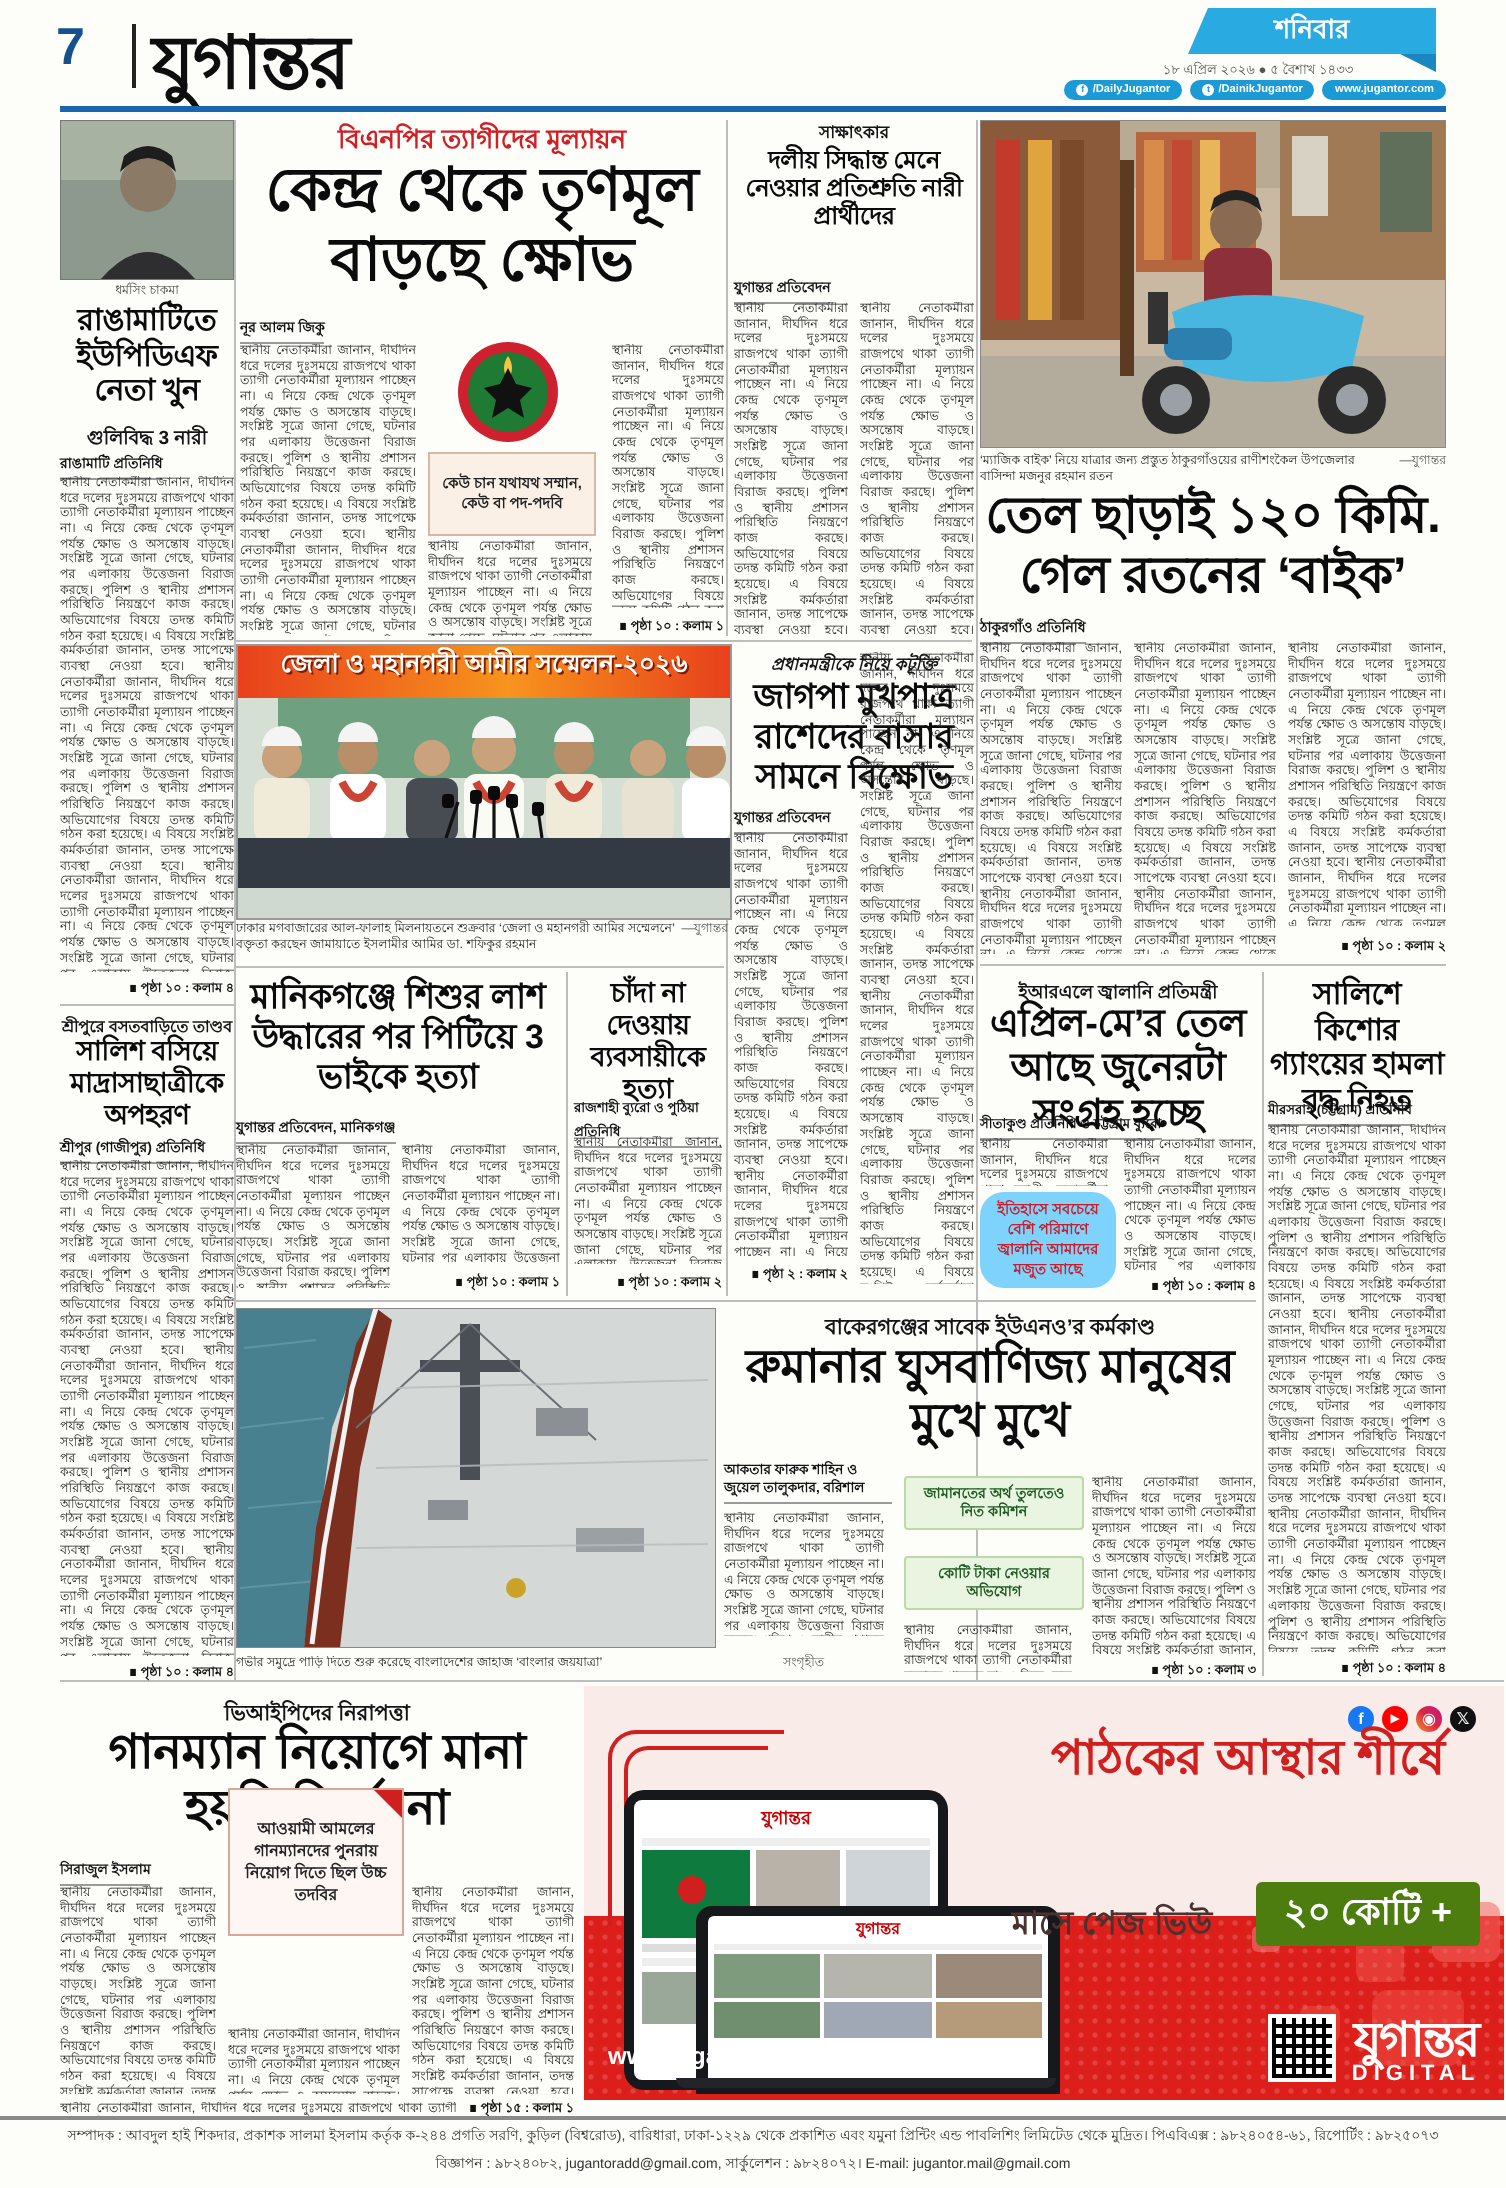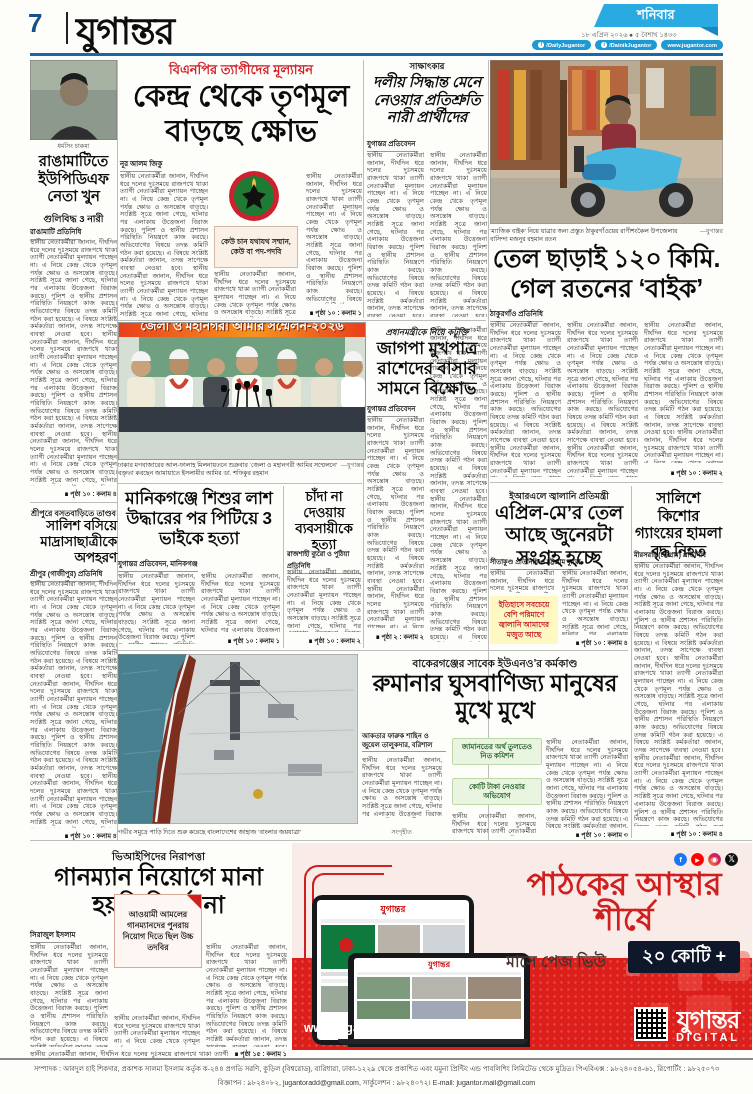--- a/index.html
+++ b/index.html
@@ -15,22 +15,22 @@
   .jp{font-size:6.4px;font-weight:700;text-align:right;color:#111;}
   .cap{font-size:6.2px;color:#222;line-height:1.25;}
   .vline{position:absolute;width:1px;background:#bdbdbd;}
   .hline{position:absolute;height:1px;background:#bdbdbd;}
   .pill{display:inline-flex;align-items:center;gap:2px;background:#1b9ad6;color:#fff;border-radius:6px;
         font-size:5.6px;font-weight:700;padding:1px 6px;height:8px;line-height:8px;}
   .pill .dot{width:6px;height:6px;border-radius:50%;background:#fff;color:#1b9ad6;font-size:4.5px;
         display:inline-flex;align-items:center;justify-content:center;font-weight:800;}
   .greenbox{background:#e9f5e0;border:1px solid #bcd9a8;color:#1d5b21;font-weight:700;
         font-size:7.2px;text-align:center;line-height:1.3;padding:3px 2px;border-radius:2px;}
-  .pinkbox{background:#fef9c3;color:#c81f2e;font-weight:700;font-size:7.4px;text-align:center;
-        line-height:1.35;padding:4px 2px;}
+  .pinkbox{background:#7dd3fc;color:#c81f2e;font-weight:700;font-size:7.4px;text-align:center;
+        line-height:1.35;padding:4px 2px;border-radius:12px;}
   .foot{font-size:7px;color:#333;text-align:center;line-height:1.35;}
   .adT{font-weight:800;color:#d01f1f;text-align:center;line-height:1.1;}
   .sicon{width:13px;height:13px;border-radius:50%;display:inline-flex;align-items:center;
         justify-content:center;color:#fff;font-size:8px;font-weight:800;}
 </style>
 </head>
 <body>
 
 <div class="page">
 
@@ -88,21 +88,21 @@
   <section>
     <div class="abs hl" style="left:30px;top:152px;width:87px;font-size:15px;">রাঙামাটিতে ইউপিডিএফ নেতা খুন</div>
     <div class="abs k" style="left:30px;top:212px;width:87px;font-size:9.5px;">গুলিবিদ্ধ 3 নারী</div>
     <div class="abs by" style="left:30px;top:226px;width:87px;"><u>রাঙামাটি প্রতিনিধি</u></div>
     <div class="abs bd" style="left:30px;top:238px;width:87px;height:248px;">স্থানীয় নেতাকর্মীরা জানান, দীর্ঘদিন ধরে দলের দুঃসময়ে রাজপথে থাকা ত্যাগী নেতাকর্মীরা মূল্যায়ন পাচ্ছেন না। এ নিয়ে কেন্দ্র থেকে তৃণমূল পর্যন্ত ক্ষোভ ও অসন্তোষ বাড়ছে। সংশ্লিষ্ট সূত্রে জানা গেছে, ঘটনার পর এলাকায় উত্তেজনা বিরাজ করছে। পুলিশ ও স্থানীয় প্রশাসন পরিস্থিতি নিয়ন্ত্রণে কাজ করছে। অভিযোগের বিষয়ে তদন্ত কমিটি গঠন করা হয়েছে। এ বিষয়ে সংশ্লিষ্ট কর্মকর্তারা জানান, তদন্ত সাপেক্ষে ব্যবস্থা নেওয়া হবে। স্থানীয় নেতাকর্মীরা জানান, দীর্ঘদিন ধরে দলের দুঃসময়ে রাজপথে থাকা ত্যাগী নেতাকর্মীরা মূল্যায়ন পাচ্ছেন না। এ নিয়ে কেন্দ্র থেকে তৃণমূল পর্যন্ত ক্ষোভ ও অসন্তোষ বাড়ছে। সংশ্লিষ্ট সূত্রে জানা গেছে, ঘটনার পর এলাকায় উত্তেজনা বিরাজ করছে। পুলিশ ও স্থানীয় প্রশাসন পরিস্থিতি নিয়ন্ত্রণে কাজ করছে। অভিযোগের বিষয়ে তদন্ত কমিটি গঠন করা হয়েছে। এ বিষয়ে সংশ্লিষ্ট কর্মকর্তারা জানান, তদন্ত সাপেক্ষে ব্যবস্থা নেওয়া হবে। স্থানীয় নেতাকর্মীরা জানান, দীর্ঘদিন ধরে দলের দুঃসময়ে রাজপথে থাকা ত্যাগী নেতাকর্মীরা মূল্যায়ন পাচ্ছেন না। এ নিয়ে কেন্দ্র থেকে তৃণমূল পর্যন্ত ক্ষোভ ও অসন্তোষ বাড়ছে। সংশ্লিষ্ট সূত্রে জানা গেছে, ঘটনার পর এলাকায় উত্তেজনা বিরাজ করছে। পুলিশ ও স্থানীয় প্রশাসন পরিস্থিতি নিয়ন্ত্রণে কাজ করছে। অভিযোগের বিষয়ে তদন্ত কমিটি গঠন করা হয়েছে। এ বিষয়ে সংশ্লিষ্ট কর্মকর্তারা জানান, তদন্ত সাপেক্ষে ব্যবস্থা নেওয়া হবে। স্থানীয় নেতাকর্মীরা জানান, দীর্ঘদিন ধরে দলের দুঃসময়ে রাজপথে থাকা ত্যাগী নেতাকর্মীরা মূল্যায়ন পাচ্ছেন না। এ নিয়ে কেন্দ্র থেকে তৃণমূল পর্যন্ত ক্ষোভ ও অসন্তোষ বাড়ছে। সংশ্লিষ্ট সূত্রে জানা গেছে, ঘটনার পর এলাকায় উত্তেজনা বিরাজ করছে। পুলিশ ও স্থানীয় প্রশাসন পরিস্থিতি নিয়ন্ত্রণে কাজ করছে। অভিযোগের বিষয়ে তদন্ত কমিটি গঠন করা হয়েছে। এ বিষয়ে সংশ্লিষ্ট কর্মকর্তারা জানান, তদন্ত সাপেক্ষে ব্যবস্থা নেওয়া হবে।</div>
     <div class="abs jp" style="left:30px;top:489px;width:87px;">∎ পৃষ্ঠা ১০ : কলাম ৪</div>
   </section>
 
   <section>
     <div class="abs k" style="left:30px;top:507px;width:87px;font-size:8px;">শ্রীপুরে বসতবাড়িতে তাণ্ডব</div>
-    <div class="abs hl" style="left:30px;top:518px;width:87px;font-size:13.5px;text-align:right;">সালিশ বসিয়ে মাদ্রাসাছাত্রীকে অপহরণ</div>
+    <div class="abs hl" style="left:30px;top:518px;width:87px;font-size:13.5px;">সালিশ বসিয়ে মাদ্রাসাছাত্রীকে অপহরণ</div>
     <div class="abs by" style="left:30px;top:568px;width:87px;"><u>শ্রীপুর (গাজীপুর) প্রতিনিধি</u></div>
     <div class="abs bd" style="left:30px;top:580px;width:87px;height:248px;">স্থানীয় নেতাকর্মীরা জানান, দীর্ঘদিন ধরে দলের দুঃসময়ে রাজপথে থাকা ত্যাগী নেতাকর্মীরা মূল্যায়ন পাচ্ছেন না। এ নিয়ে কেন্দ্র থেকে তৃণমূল পর্যন্ত ক্ষোভ ও অসন্তোষ বাড়ছে। সংশ্লিষ্ট সূত্রে জানা গেছে, ঘটনার পর এলাকায় উত্তেজনা বিরাজ করছে। পুলিশ ও স্থানীয় প্রশাসন পরিস্থিতি নিয়ন্ত্রণে কাজ করছে। অভিযোগের বিষয়ে তদন্ত কমিটি গঠন করা হয়েছে। এ বিষয়ে সংশ্লিষ্ট কর্মকর্তারা জানান, তদন্ত সাপেক্ষে ব্যবস্থা নেওয়া হবে। স্থানীয় নেতাকর্মীরা জানান, দীর্ঘদিন ধরে দলের দুঃসময়ে রাজপথে থাকা ত্যাগী নেতাকর্মীরা মূল্যায়ন পাচ্ছেন না। এ নিয়ে কেন্দ্র থেকে তৃণমূল পর্যন্ত ক্ষোভ ও অসন্তোষ বাড়ছে। সংশ্লিষ্ট সূত্রে জানা গেছে, ঘটনার পর এলাকায় উত্তেজনা বিরাজ করছে। পুলিশ ও স্থানীয় প্রশাসন পরিস্থিতি নিয়ন্ত্রণে কাজ করছে। অভিযোগের বিষয়ে তদন্ত কমিটি গঠন করা হয়েছে। এ বিষয়ে সংশ্লিষ্ট কর্মকর্তারা জানান, তদন্ত সাপেক্ষে ব্যবস্থা নেওয়া হবে। স্থানীয় নেতাকর্মীরা জানান, দীর্ঘদিন ধরে দলের দুঃসময়ে রাজপথে থাকা ত্যাগী নেতাকর্মীরা মূল্যায়ন পাচ্ছেন না। এ নিয়ে কেন্দ্র থেকে তৃণমূল পর্যন্ত ক্ষোভ ও অসন্তোষ বাড়ছে। সংশ্লিষ্ট সূত্রে জানা গেছে, ঘটনার পর এলাকায় উত্তেজনা বিরাজ করছে। পুলিশ ও স্থানীয় প্রশাসন পরিস্থিতি নিয়ন্ত্রণে কাজ করছে। অভিযোগের বিষয়ে তদন্ত কমিটি গঠন করা হয়েছে। এ বিষয়ে সংশ্লিষ্ট কর্মকর্তারা জানান, তদন্ত সাপেক্ষে ব্যবস্থা নেওয়া হবে। স্থানীয় নেতাকর্মীরা জানান, দীর্ঘদিন ধরে দলের দুঃসময়ে রাজপথে থাকা ত্যাগী নেতাকর্মীরা মূল্যায়ন পাচ্ছেন না। এ নিয়ে কেন্দ্র থেকে তৃণমূল পর্যন্ত ক্ষোভ ও অসন্তোষ বাড়ছে। সংশ্লিষ্ট সূত্রে জানা গেছে, ঘটনার পর এলাকায় উত্তেজনা বিরাজ করছে। পুলিশ ও স্থানীয় প্রশাসন পরিস্থিতি নিয়ন্ত্রণে কাজ করছে। অভিযোগের বিষয়ে তদন্ত কমিটি গঠন করা হয়েছে। এ বিষয়ে সংশ্লিষ্ট কর্মকর্তারা জানান, তদন্ত সাপেক্ষে ব্যবস্থা নেওয়া হবে।</div>
     <div class="abs jp" style="left:30px;top:831px;width:87px;">∎ পৃষ্ঠা ১০ : কলাম ৪</div>
   </section>
 
   <section>
     <div class="abs k kred" style="left:120px;top:60px;width:242px;font-size:13px;">বিএনপির ত্যাগীদের মূল্যায়ন</div>
     <div class="abs hl" style="left:120px;top:78px;width:242px;font-size:30px;">কেন্দ্র থেকে তৃণমূল বাড়ছে ক্ষোভ</div>
     <div class="abs by" style="left:120px;top:158px;"><u>নূর আলম জিকু</u></div>
     <div class="abs bd" style="left:120px;top:172px;width:88px;height:146px;">স্থানীয় নেতাকর্মীরা জানান, দীর্ঘদিন ধরে দলের দুঃসময়ে রাজপথে থাকা ত্যাগী নেতাকর্মীরা মূল্যায়ন পাচ্ছেন না। এ নিয়ে কেন্দ্র থেকে তৃণমূল পর্যন্ত ক্ষোভ ও অসন্তোষ বাড়ছে। সংশ্লিষ্ট সূত্রে জানা গেছে, ঘটনার পর এলাকায় উত্তেজনা বিরাজ করছে। পুলিশ ও স্থানীয় প্রশাসন পরিস্থিতি নিয়ন্ত্রণে কাজ করছে। অভিযোগের বিষয়ে তদন্ত কমিটি গঠন করা হয়েছে। এ বিষয়ে সংশ্লিষ্ট কর্মকর্তারা জানান, তদন্ত সাপেক্ষে ব্যবস্থা নেওয়া হবে। স্থানীয় নেতাকর্মীরা জানান, দীর্ঘদিন ধরে দলের দুঃসময়ে রাজপথে থাকা ত্যাগী নেতাকর্মীরা মূল্যায়ন পাচ্ছেন না। এ নিয়ে কেন্দ্র থেকে তৃণমূল পর্যন্ত ক্ষোভ ও অসন্তোষ বাড়ছে। সংশ্লিষ্ট সূত্রে জানা গেছে, ঘটনার পর এলাকায় উত্তেজনা বিরাজ করছে। পুলিশ ও স্থানীয় প্রশাসন পরিস্থিতি নিয়ন্ত্রণে কাজ করছে। অভিযোগের বিষয়ে তদন্ত কমিটি গঠন করা হয়েছে। এ বিষয়ে সংশ্লিষ্ট কর্মকর্তারা জানান, তদন্ত সাপেক্ষে ব্যবস্থা নেওয়া হবে। স্থানীয় নেতাকর্মীরা জানান, দীর্ঘদিন ধরে দলের দুঃসময়ে রাজপথে থাকা ত্যাগী নেতাকর্মীরা মূল্যায়ন পাচ্ছেন না। এ নিয়ে কেন্দ্র থেকে তৃণমূল পর্যন্ত ক্ষোভ ও অসন্তোষ বাড়ছে। সংশ্লিষ্ট সূত্রে জানা গেছে, ঘটনার পর এলাকায় উত্তেজনা বিরাজ করছে। পুলিশ ও স্থানীয় প্রশাসন পরিস্থিতি নিয়ন্ত্রণে কাজ করছে। অভিযোগের বিষয়ে তদন্ত কমিটি গঠন করা হয়েছে। এ বিষয়ে সংশ্লিষ্ট কর্মকর্তারা জানান, তদন্ত সাপেক্ষে ব্যবস্থা নেওয়া হবে।</div>
@@ -119,21 +119,21 @@
                 display:flex;align-items:center;justify-content:center;">
       <span style="font-size:7.4px;font-weight:700;text-align:center;color:#222;line-height:1.35;padding:0 3px;">কেউ চান যথাযথ সম্মান, কেউ বা পদ-পদবি</span>
     </div>
     <div class="abs bd" style="left:214px;top:270px;width:82px;height:48px;">স্থানীয় নেতাকর্মীরা জানান, দীর্ঘদিন ধরে দলের দুঃসময়ে রাজপথে থাকা ত্যাগী নেতাকর্মীরা মূল্যায়ন পাচ্ছেন না। এ নিয়ে কেন্দ্র থেকে তৃণমূল পর্যন্ত ক্ষোভ ও অসন্তোষ বাড়ছে। সংশ্লিষ্ট সূত্রে জানা গেছে, ঘটনার পর এলাকায় উত্তেজনা বিরাজ করছে। পুলিশ ও স্থানীয় প্রশাসন পরিস্থিতি নিয়ন্ত্রণে কাজ করছে। অভিযোগের বিষয়ে তদন্ত কমিটি গঠন করা হয়েছে। এ বিষয়ে সংশ্লিষ্ট কর্মকর্তারা জানান, তদন্ত সাপেক্ষে ব্যবস্থা নেওয়া হবে।</div>
     <div class="abs bd" style="left:306px;top:172px;width:56px;height:132px;">স্থানীয় নেতাকর্মীরা জানান, দীর্ঘদিন ধরে দলের দুঃসময়ে রাজপথে থাকা ত্যাগী নেতাকর্মীরা মূল্যায়ন পাচ্ছেন না। এ নিয়ে কেন্দ্র থেকে তৃণমূল পর্যন্ত ক্ষোভ ও অসন্তোষ বাড়ছে। সংশ্লিষ্ট সূত্রে জানা গেছে, ঘটনার পর এলাকায় উত্তেজনা বিরাজ করছে। পুলিশ ও স্থানীয় প্রশাসন পরিস্থিতি নিয়ন্ত্রণে কাজ করছে। অভিযোগের বিষয়ে তদন্ত কমিটি গঠন করা হয়েছে। এ বিষয়ে সংশ্লিষ্ট কর্মকর্তারা জানান, তদন্ত সাপেক্ষে ব্যবস্থা নেওয়া হবে। স্থানীয় নেতাকর্মীরা জানান, দীর্ঘদিন ধরে দলের দুঃসময়ে রাজপথে থাকা ত্যাগী নেতাকর্মীরা মূল্যায়ন পাচ্ছেন না। এ নিয়ে কেন্দ্র থেকে তৃণমূল পর্যন্ত ক্ষোভ ও অসন্তোষ বাড়ছে। সংশ্লিষ্ট সূত্রে জানা গেছে, ঘটনার পর এলাকায় উত্তেজনা বিরাজ করছে। পুলিশ ও স্থানীয় প্রশাসন পরিস্থিতি নিয়ন্ত্রণে কাজ করছে। অভিযোগের বিষয়ে তদন্ত কমিটি গঠন করা হয়েছে। এ বিষয়ে সংশ্লিষ্ট কর্মকর্তারা জানান, তদন্ত সাপেক্ষে ব্যবস্থা নেওয়া হবে।</div>
     <div class="abs jp" style="left:306px;top:308px;width:56px;">∎ পৃষ্ঠা ১০ : কলাম ১</div>
   </section>
 
   <section>
     <div class="abs k" style="left:367px;top:60px;width:120px;font-size:8.5px;">সাক্ষাৎকার</div>
-    <div class="abs hl" style="left:367px;top:73px;width:120px;font-size:15px;font-style:italic;">দলীয় সিদ্ধান্ত মেনে নেওয়ার প্রতিশ্রুতি নারী প্রার্থীদের</div>
+    <div class="abs hl" style="left:367px;top:73px;width:120px;font-size:12px;">দলীয় সিদ্ধান্ত মেনে নেওয়ার প্রতিশ্রুতি নারী প্রার্থীদের</div>
     <div class="abs by" style="left:367px;top:138px;"><u>যুগান্তর প্রতিবেদন</u></div>
     <div class="abs bd" style="left:367px;top:151px;width:57px;height:166px;">স্থানীয় নেতাকর্মীরা জানান, দীর্ঘদিন ধরে দলের দুঃসময়ে রাজপথে থাকা ত্যাগী নেতাকর্মীরা মূল্যায়ন পাচ্ছেন না। এ নিয়ে কেন্দ্র থেকে তৃণমূল পর্যন্ত ক্ষোভ ও অসন্তোষ বাড়ছে। সংশ্লিষ্ট সূত্রে জানা গেছে, ঘটনার পর এলাকায় উত্তেজনা বিরাজ করছে। পুলিশ ও স্থানীয় প্রশাসন পরিস্থিতি নিয়ন্ত্রণে কাজ করছে। অভিযোগের বিষয়ে তদন্ত কমিটি গঠন করা হয়েছে। এ বিষয়ে সংশ্লিষ্ট কর্মকর্তারা জানান, তদন্ত সাপেক্ষে ব্যবস্থা নেওয়া হবে। স্থানীয় নেতাকর্মীরা জানান, দীর্ঘদিন ধরে দলের দুঃসময়ে রাজপথে থাকা ত্যাগী নেতাকর্মীরা মূল্যায়ন পাচ্ছেন না। এ নিয়ে কেন্দ্র থেকে তৃণমূল পর্যন্ত ক্ষোভ ও অসন্তোষ বাড়ছে। সংশ্লিষ্ট সূত্রে জানা গেছে, ঘটনার পর এলাকায় উত্তেজনা বিরাজ করছে। পুলিশ ও স্থানীয় প্রশাসন পরিস্থিতি নিয়ন্ত্রণে কাজ করছে। অভিযোগের বিষয়ে তদন্ত কমিটি গঠন করা হয়েছে। এ বিষয়ে সংশ্লিষ্ট কর্মকর্তারা জানান, তদন্ত সাপেক্ষে ব্যবস্থা নেওয়া হবে। স্থানীয় নেতাকর্মীরা জানান, দীর্ঘদিন ধরে দলের দুঃসময়ে রাজপথে থাকা ত্যাগী নেতাকর্মীরা মূল্যায়ন পাচ্ছেন না। এ নিয়ে কেন্দ্র থেকে তৃণমূল পর্যন্ত ক্ষোভ ও অসন্তোষ বাড়ছে। সংশ্লিষ্ট সূত্রে জানা গেছে, ঘটনার পর এলাকায় উত্তেজনা বিরাজ করছে। পুলিশ ও স্থানীয় প্রশাসন পরিস্থিতি নিয়ন্ত্রণে কাজ করছে। অভিযোগের বিষয়ে তদন্ত কমিটি গঠন করা হয়েছে। এ বিষয়ে সংশ্লিষ্ট কর্মকর্তারা জানান, তদন্ত সাপেক্ষে ব্যবস্থা নেওয়া হবে।</div>
     <div class="abs bd" style="left:430px;top:151px;width:57px;height:166px;">স্থানীয় নেতাকর্মীরা জানান, দীর্ঘদিন ধরে দলের দুঃসময়ে রাজপথে থাকা ত্যাগী নেতাকর্মীরা মূল্যায়ন পাচ্ছেন না। এ নিয়ে কেন্দ্র থেকে তৃণমূল পর্যন্ত ক্ষোভ ও অসন্তোষ বাড়ছে। সংশ্লিষ্ট সূত্রে জানা গেছে, ঘটনার পর এলাকায় উত্তেজনা বিরাজ করছে। পুলিশ ও স্থানীয় প্রশাসন পরিস্থিতি নিয়ন্ত্রণে কাজ করছে। অভিযোগের বিষয়ে তদন্ত কমিটি গঠন করা হয়েছে। এ বিষয়ে সংশ্লিষ্ট কর্মকর্তারা জানান, তদন্ত সাপেক্ষে ব্যবস্থা নেওয়া হবে। স্থানীয় নেতাকর্মীরা জানান, দীর্ঘদিন ধরে দলের দুঃসময়ে রাজপথে থাকা ত্যাগী নেতাকর্মীরা মূল্যায়ন পাচ্ছেন না। এ নিয়ে কেন্দ্র থেকে তৃণমূল পর্যন্ত ক্ষোভ ও অসন্তোষ বাড়ছে। সংশ্লিষ্ট সূত্রে জানা গেছে, ঘটনার পর এলাকায় উত্তেজনা বিরাজ করছে। পুলিশ ও স্থানীয় প্রশাসন পরিস্থিতি নিয়ন্ত্রণে কাজ করছে। অভিযোগের বিষয়ে তদন্ত কমিটি গঠন করা হয়েছে। এ বিষয়ে সংশ্লিষ্ট কর্মকর্তারা জানান, তদন্ত সাপেক্ষে ব্যবস্থা নেওয়া হবে। স্থানীয় নেতাকর্মীরা জানান, দীর্ঘদিন ধরে দলের দুঃসময়ে রাজপথে থাকা ত্যাগী নেতাকর্মীরা মূল্যায়ন পাচ্ছেন না। এ নিয়ে কেন্দ্র থেকে তৃণমূল পর্যন্ত ক্ষোভ ও অসন্তোষ বাড়ছে। সংশ্লিষ্ট সূত্রে জানা গেছে, ঘটনার পর এলাকায় উত্তেজনা বিরাজ করছে। পুলিশ ও স্থানীয় প্রশাসন পরিস্থিতি নিয়ন্ত্রণে কাজ করছে। অভিযোগের বিষয়ে তদন্ত কমিটি গঠন করা হয়েছে। এ বিষয়ে সংশ্লিষ্ট কর্মকর্তারা জানান, তদন্ত সাপেক্ষে ব্যবস্থা নেওয়া হবে।</div>
   </section>
 
   <div class="abs" style="left:490px;top:60px;width:233px;height:164px;">
     <svg width="233" height="164">
       <rect width="233" height="164" fill="#c9b9a2"></rect>
       <rect width="233" height="34" fill="#b9aa94"></rect>
       <rect x="0" y="0" width="70" height="110" fill="#8a5a3a"></rect>
@@ -170,21 +170,21 @@
   <section>
     <div class="abs hl" style="left:490px;top:244px;width:233px;font-size:25px;">তেল ছাড়াই ১২০ কিমি. গেল রতনের ‘বাইক’</div>
     <div class="abs by" style="left:490px;top:308px;"><u>ঠাকুরগাঁও প্রতিনিধি</u></div>
     <div class="abs bd" style="left:490px;top:321px;width:71px;height:156px;">স্থানীয় নেতাকর্মীরা জানান, দীর্ঘদিন ধরে দলের দুঃসময়ে রাজপথে থাকা ত্যাগী নেতাকর্মীরা মূল্যায়ন পাচ্ছেন না। এ নিয়ে কেন্দ্র থেকে তৃণমূল পর্যন্ত ক্ষোভ ও অসন্তোষ বাড়ছে। সংশ্লিষ্ট সূত্রে জানা গেছে, ঘটনার পর এলাকায় উত্তেজনা বিরাজ করছে। পুলিশ ও স্থানীয় প্রশাসন পরিস্থিতি নিয়ন্ত্রণে কাজ করছে। অভিযোগের বিষয়ে তদন্ত কমিটি গঠন করা হয়েছে। এ বিষয়ে সংশ্লিষ্ট কর্মকর্তারা জানান, তদন্ত সাপেক্ষে ব্যবস্থা নেওয়া হবে। স্থানীয় নেতাকর্মীরা জানান, দীর্ঘদিন ধরে দলের দুঃসময়ে রাজপথে থাকা ত্যাগী নেতাকর্মীরা মূল্যায়ন পাচ্ছেন না। এ নিয়ে কেন্দ্র থেকে তৃণমূল পর্যন্ত ক্ষোভ ও অসন্তোষ বাড়ছে। সংশ্লিষ্ট সূত্রে জানা গেছে, ঘটনার পর এলাকায় উত্তেজনা বিরাজ করছে। পুলিশ ও স্থানীয় প্রশাসন পরিস্থিতি নিয়ন্ত্রণে কাজ করছে। অভিযোগের বিষয়ে তদন্ত কমিটি গঠন করা হয়েছে। এ বিষয়ে সংশ্লিষ্ট কর্মকর্তারা জানান, তদন্ত সাপেক্ষে ব্যবস্থা নেওয়া হবে। স্থানীয় নেতাকর্মীরা জানান, দীর্ঘদিন ধরে দলের দুঃসময়ে রাজপথে থাকা ত্যাগী নেতাকর্মীরা মূল্যায়ন পাচ্ছেন না। এ নিয়ে কেন্দ্র থেকে তৃণমূল পর্যন্ত ক্ষোভ ও অসন্তোষ বাড়ছে। সংশ্লিষ্ট সূত্রে জানা গেছে, ঘটনার পর এলাকায় উত্তেজনা বিরাজ করছে। পুলিশ ও স্থানীয় প্রশাসন পরিস্থিতি নিয়ন্ত্রণে কাজ করছে। অভিযোগের বিষয়ে তদন্ত কমিটি গঠন করা হয়েছে। এ বিষয়ে সংশ্লিষ্ট কর্মকর্তারা জানান, তদন্ত সাপেক্ষে ব্যবস্থা নেওয়া হবে।</div>
     <div class="abs bd" style="left:567px;top:321px;width:71px;height:156px;">স্থানীয় নেতাকর্মীরা জানান, দীর্ঘদিন ধরে দলের দুঃসময়ে রাজপথে থাকা ত্যাগী নেতাকর্মীরা মূল্যায়ন পাচ্ছেন না। এ নিয়ে কেন্দ্র থেকে তৃণমূল পর্যন্ত ক্ষোভ ও অসন্তোষ বাড়ছে। সংশ্লিষ্ট সূত্রে জানা গেছে, ঘটনার পর এলাকায় উত্তেজনা বিরাজ করছে। পুলিশ ও স্থানীয় প্রশাসন পরিস্থিতি নিয়ন্ত্রণে কাজ করছে। অভিযোগের বিষয়ে তদন্ত কমিটি গঠন করা হয়েছে। এ বিষয়ে সংশ্লিষ্ট কর্মকর্তারা জানান, তদন্ত সাপেক্ষে ব্যবস্থা নেওয়া হবে। স্থানীয় নেতাকর্মীরা জানান, দীর্ঘদিন ধরে দলের দুঃসময়ে রাজপথে থাকা ত্যাগী নেতাকর্মীরা মূল্যায়ন পাচ্ছেন না। এ নিয়ে কেন্দ্র থেকে তৃণমূল পর্যন্ত ক্ষোভ ও অসন্তোষ বাড়ছে। সংশ্লিষ্ট সূত্রে জানা গেছে, ঘটনার পর এলাকায় উত্তেজনা বিরাজ করছে। পুলিশ ও স্থানীয় প্রশাসন পরিস্থিতি নিয়ন্ত্রণে কাজ করছে। অভিযোগের বিষয়ে তদন্ত কমিটি গঠন করা হয়েছে। এ বিষয়ে সংশ্লিষ্ট কর্মকর্তারা জানান, তদন্ত সাপেক্ষে ব্যবস্থা নেওয়া হবে। স্থানীয় নেতাকর্মীরা জানান, দীর্ঘদিন ধরে দলের দুঃসময়ে রাজপথে থাকা ত্যাগী নেতাকর্মীরা মূল্যায়ন পাচ্ছেন না। এ নিয়ে কেন্দ্র থেকে তৃণমূল পর্যন্ত ক্ষোভ ও অসন্তোষ বাড়ছে। সংশ্লিষ্ট সূত্রে জানা গেছে, ঘটনার পর এলাকায় উত্তেজনা বিরাজ করছে। পুলিশ ও স্থানীয় প্রশাসন পরিস্থিতি নিয়ন্ত্রণে কাজ করছে। অভিযোগের বিষয়ে তদন্ত কমিটি গঠন করা হয়েছে। এ বিষয়ে সংশ্লিষ্ট কর্মকর্তারা জানান, তদন্ত সাপেক্ষে ব্যবস্থা নেওয়া হবে।</div>
     <div class="abs bd" style="left:644px;top:321px;width:79px;height:142px;">স্থানীয় নেতাকর্মীরা জানান, দীর্ঘদিন ধরে দলের দুঃসময়ে রাজপথে থাকা ত্যাগী নেতাকর্মীরা মূল্যায়ন পাচ্ছেন না। এ নিয়ে কেন্দ্র থেকে তৃণমূল পর্যন্ত ক্ষোভ ও অসন্তোষ বাড়ছে। সংশ্লিষ্ট সূত্রে জানা গেছে, ঘটনার পর এলাকায় উত্তেজনা বিরাজ করছে। পুলিশ ও স্থানীয় প্রশাসন পরিস্থিতি নিয়ন্ত্রণে কাজ করছে। অভিযোগের বিষয়ে তদন্ত কমিটি গঠন করা হয়েছে। এ বিষয়ে সংশ্লিষ্ট কর্মকর্তারা জানান, তদন্ত সাপেক্ষে ব্যবস্থা নেওয়া হবে। স্থানীয় নেতাকর্মীরা জানান, দীর্ঘদিন ধরে দলের দুঃসময়ে রাজপথে থাকা ত্যাগী নেতাকর্মীরা মূল্যায়ন পাচ্ছেন না। এ নিয়ে কেন্দ্র থেকে তৃণমূল পর্যন্ত ক্ষোভ ও অসন্তোষ বাড়ছে। সংশ্লিষ্ট সূত্রে জানা গেছে, ঘটনার পর এলাকায় উত্তেজনা বিরাজ করছে। পুলিশ ও স্থানীয় প্রশাসন পরিস্থিতি নিয়ন্ত্রণে কাজ করছে। অভিযোগের বিষয়ে তদন্ত কমিটি গঠন করা হয়েছে। এ বিষয়ে সংশ্লিষ্ট কর্মকর্তারা জানান, তদন্ত সাপেক্ষে ব্যবস্থা নেওয়া হবে। স্থানীয় নেতাকর্মীরা জানান, দীর্ঘদিন ধরে দলের দুঃসময়ে রাজপথে থাকা ত্যাগী নেতাকর্মীরা মূল্যায়ন পাচ্ছেন না। এ নিয়ে কেন্দ্র থেকে তৃণমূল পর্যন্ত ক্ষোভ ও অসন্তোষ বাড়ছে। সংশ্লিষ্ট সূত্রে জানা গেছে, ঘটনার পর এলাকায় উত্তেজনা বিরাজ করছে। পুলিশ ও স্থানীয় প্রশাসন পরিস্থিতি নিয়ন্ত্রণে কাজ করছে। অভিযোগের বিষয়ে তদন্ত কমিটি গঠন করা হয়েছে। এ বিষয়ে সংশ্লিষ্ট কর্মকর্তারা জানান, তদন্ত সাপেক্ষে ব্যবস্থা নেওয়া হবে।</div>
     <div class="abs jp" style="left:644px;top:468px;width:79px;">∎ পৃষ্ঠা ১০ : কলাম ২</div>
   </section>
 
   <div class="abs" style="left:118px;top:322px;width:246px;height:136px;border:1px solid #999;background:#cfd9cf;overflow:hidden;">
-    <div style="height:14px;background:linear-gradient(90deg,#e8401c,#f7941d 55%,#e8401c);display:flex;align-items:flex-end;justify-content:center;">
+    <div style="height:26px;background:linear-gradient(90deg,#e8401c,#f7941d 55%,#e8401c);display:flex;align-items:flex-start;justify-content:center;">
       <span style="color:#fff;font-weight:800;font-size:12.5px;text-shadow:1px 1px 0 #7a1d07;white-space:nowrap;">জেলা ও মহানগরী আমীর সম্মেলন-২০২৬</span>
     </div>
     <svg width="246" height="95">
       <rect width="246" height="95" fill="#d6dfd4"></rect>
       <rect x="20" y="0" width="206" height="40" fill="#1c6b39" opacity=".55"></rect>
       <g>
         <circle cx="22" cy="30" r="10" fill="#c9a27c"></circle>
           <path d="M12 24 a10 10 0 0 1 20 0 z" fill="#f4f4f4"></path>
           <rect x="8" y="40" width="28" height="32" rx="6" fill="#f0ead9"></rect>
         <circle cx="60" cy="28" r="10" fill="#b98f6a"></circle>
@@ -384,24 +384,24 @@
         </div>
         <div style="display:flex;gap:2px;margin:2px 3px;">
           <div style="flex:1;height:18px;background:#6f8f6f;"></div>
           <div style="flex:1;height:18px;background:#a0a8b5;"></div>
           <div style="flex:1;height:18px;background:#b59b7a;"></div>
         </div>
       </div>
     </div>
     <div style="position:absolute;left:46px;top:196px;width:190px;height:5px;background:#23242a;border-radius:0 0 6px 6px;"></div>
 
-    <div class="adT" style="position:absolute;left:210px;top:24px;width:244px;font-size:32px;">পাঠকের আস্থার শীর্ষে</div>
+    <div class="adT" style="position:absolute;left:210px;top:24px;width:244px;font-size:24px;">পাঠকের আস্থার শীর্ষে</div>
 
     <div style="position:absolute;left:214px;top:106px;width:120px;font-size:16px;font-weight:800;color:#4a3230;">মাসে পেজ ভিউ</div>
-    <div style="position:absolute;left:336px;top:98px;width:112px;height:32px;background:#0f172a;color:#fff;
+    <div style="position:absolute;left:336px;top:98px;width:112px;height:32px;background:#4d7c0f;color:#fff;
                 font-size:18px;font-weight:800;display:flex;align-items:center;justify-content:center;border-radius:3px;">২০ কোটি +</div>
 
     <div style="position:absolute;left:12px;top:178px;font-size:12px;font-weight:800;color:#fff;">www.jugantor.com</div>
 
     <div style="position:absolute;left:342px;top:164px;width:30px;height:30px;background:#fff;border:2px solid #fff;
                 background-image:repeating-linear-gradient(0deg,#000 0 2px,transparent 2px 5px),repeating-linear-gradient(90deg,#000 0 2px,transparent 2px 5px);"></div>
     <div style="position:absolute;left:378px;top:158px;width:76px;font-size:24px;font-weight:800;color:#fff;text-align:center;letter-spacing:-1px;">যুগান্তর</div>
     <div style="position:absolute;left:378px;top:188px;width:76px;font-size:11px;font-weight:700;color:#fff;text-align:center;letter-spacing:3px;">DIGITAL</div>
   </div>
 

